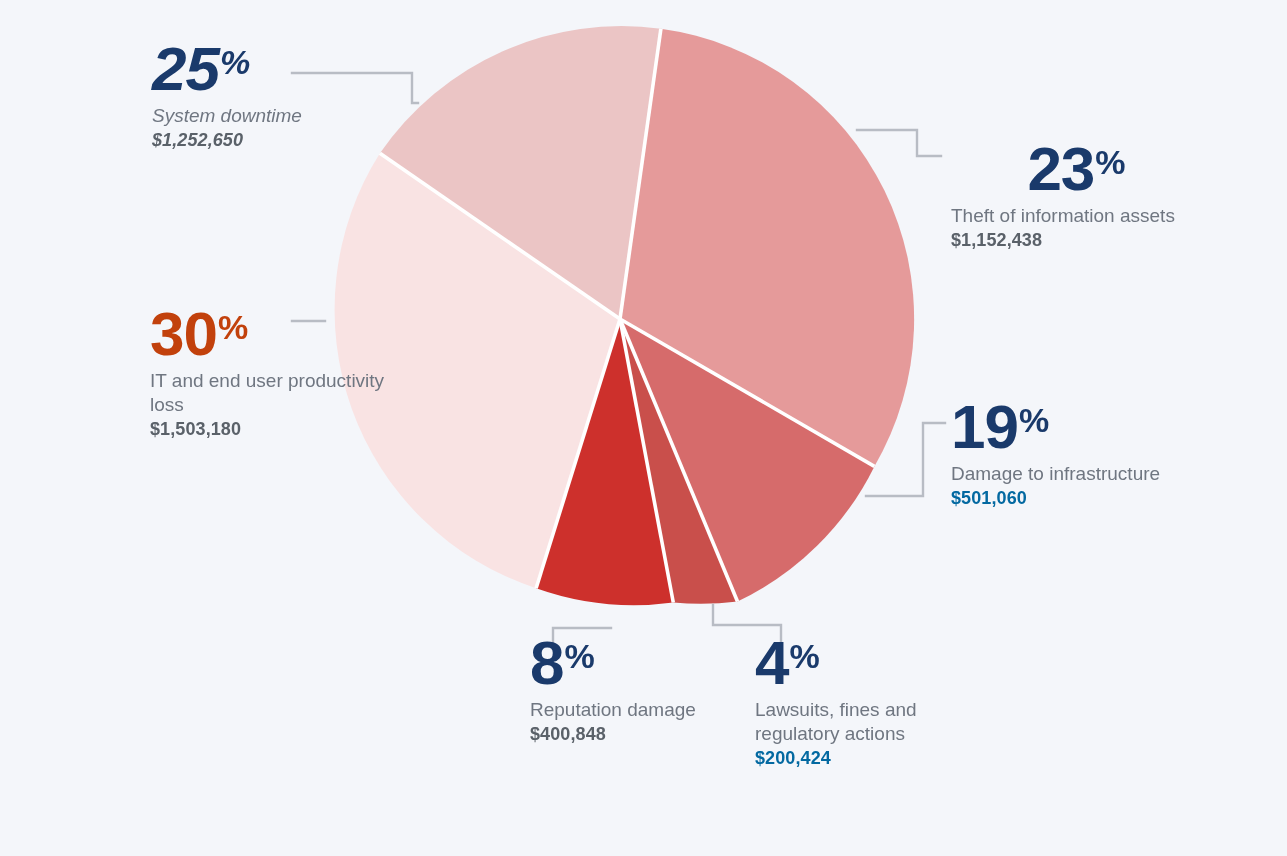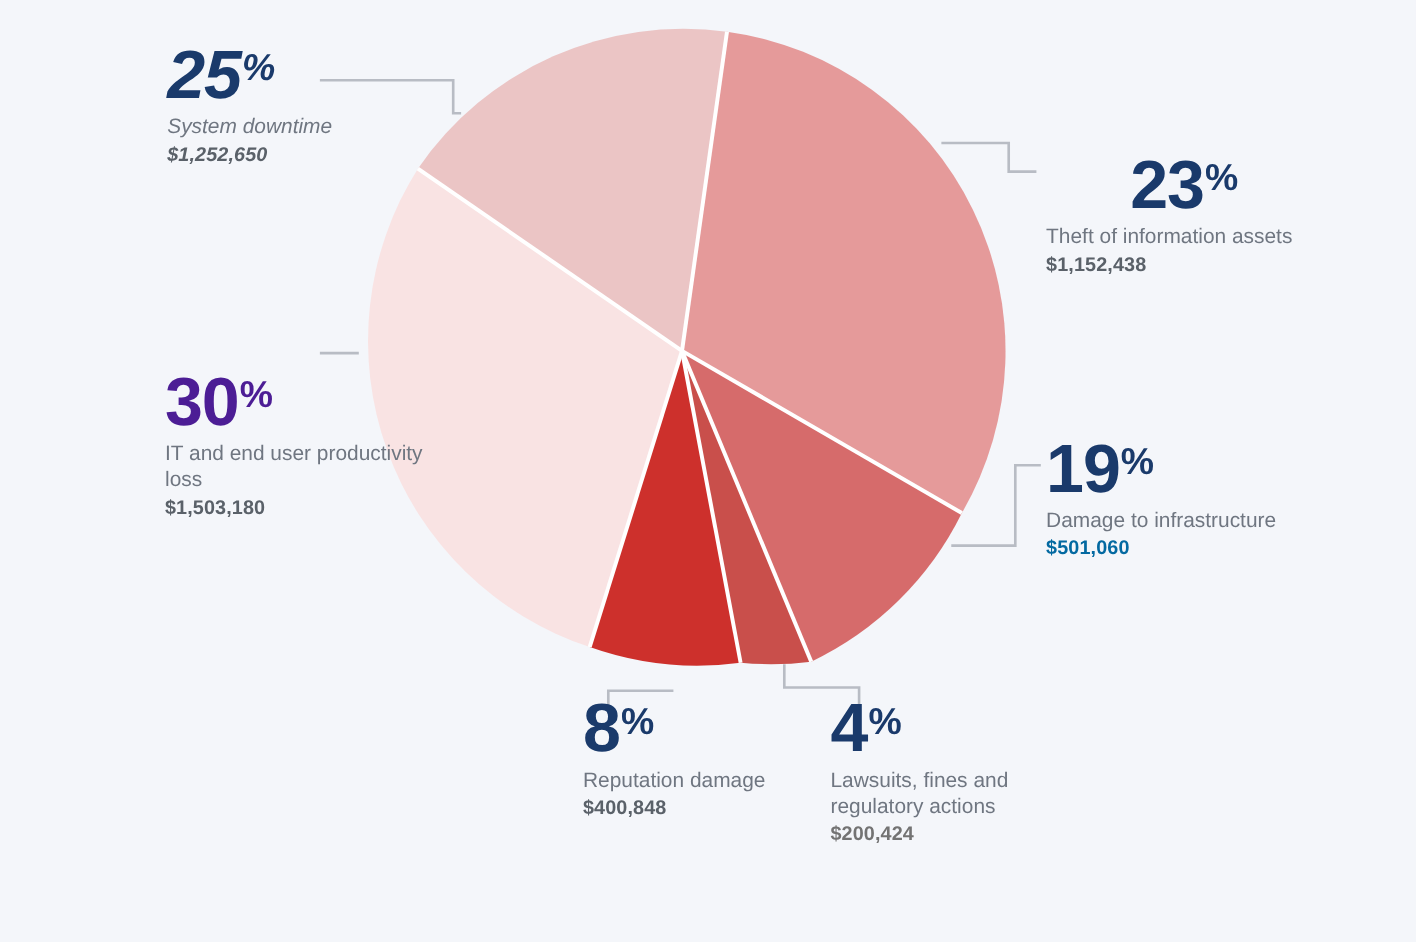--- a/index.html
+++ b/index.html
@@ -121,21 +121,21 @@
 
   <div class="callout" id="callout-theft">
     <div class="pct" style="color: rgb(26, 58, 107); text-align: center;">
       <span class="num">23</span><span class="sym">%</span>
     </div>
     <div class="cat" style="color: rgb(111, 118, 129);">Theft of information assets</div>
     <div class="amt" style="color: rgb(90, 97, 105);">$1,152,438</div>
   </div>
 
   <div class="callout" id="callout-productivity">
-    <div class="pct" style="color: #4c1d95; margin-top: 32px;">
+    <div class="pct" style="color: #c2410c;">
       <span class="num">30</span><span class="sym">%</span>
     </div>
     <div class="cat" style="color: rgb(111, 118, 129);">IT and end user productivity loss</div>
     <div class="amt" style="color: rgb(90, 97, 105);">$1,503,180</div>
   </div>
 
   <div class="callout" id="callout-infrastructure">
     <div class="pct" style="color: rgb(26, 58, 107);">
       <span class="num">19</span><span class="sym">%</span>
     </div>
@@ -149,16 +149,16 @@
     </div>
     <div class="cat" style="color: rgb(111, 118, 129);">Reputation damage</div>
     <div class="amt" style="color: rgb(90, 97, 105);">$400,848</div>
   </div>
 
   <div class="callout" id="callout-lawsuits">
     <div class="pct" style="color: rgb(26, 58, 107);">
       <span class="num">4</span><span class="sym">%</span>
     </div>
     <div class="cat" style="color: rgb(111, 118, 129);">Lawsuits, fines and regulatory actions</div>
-    <div class="amt" style="color: #737373;">$200,424</div>
+    <div class="amt" style="color: #0369a1;">$200,424</div>
   </div>
 
 </div>
 
 </body></html>

